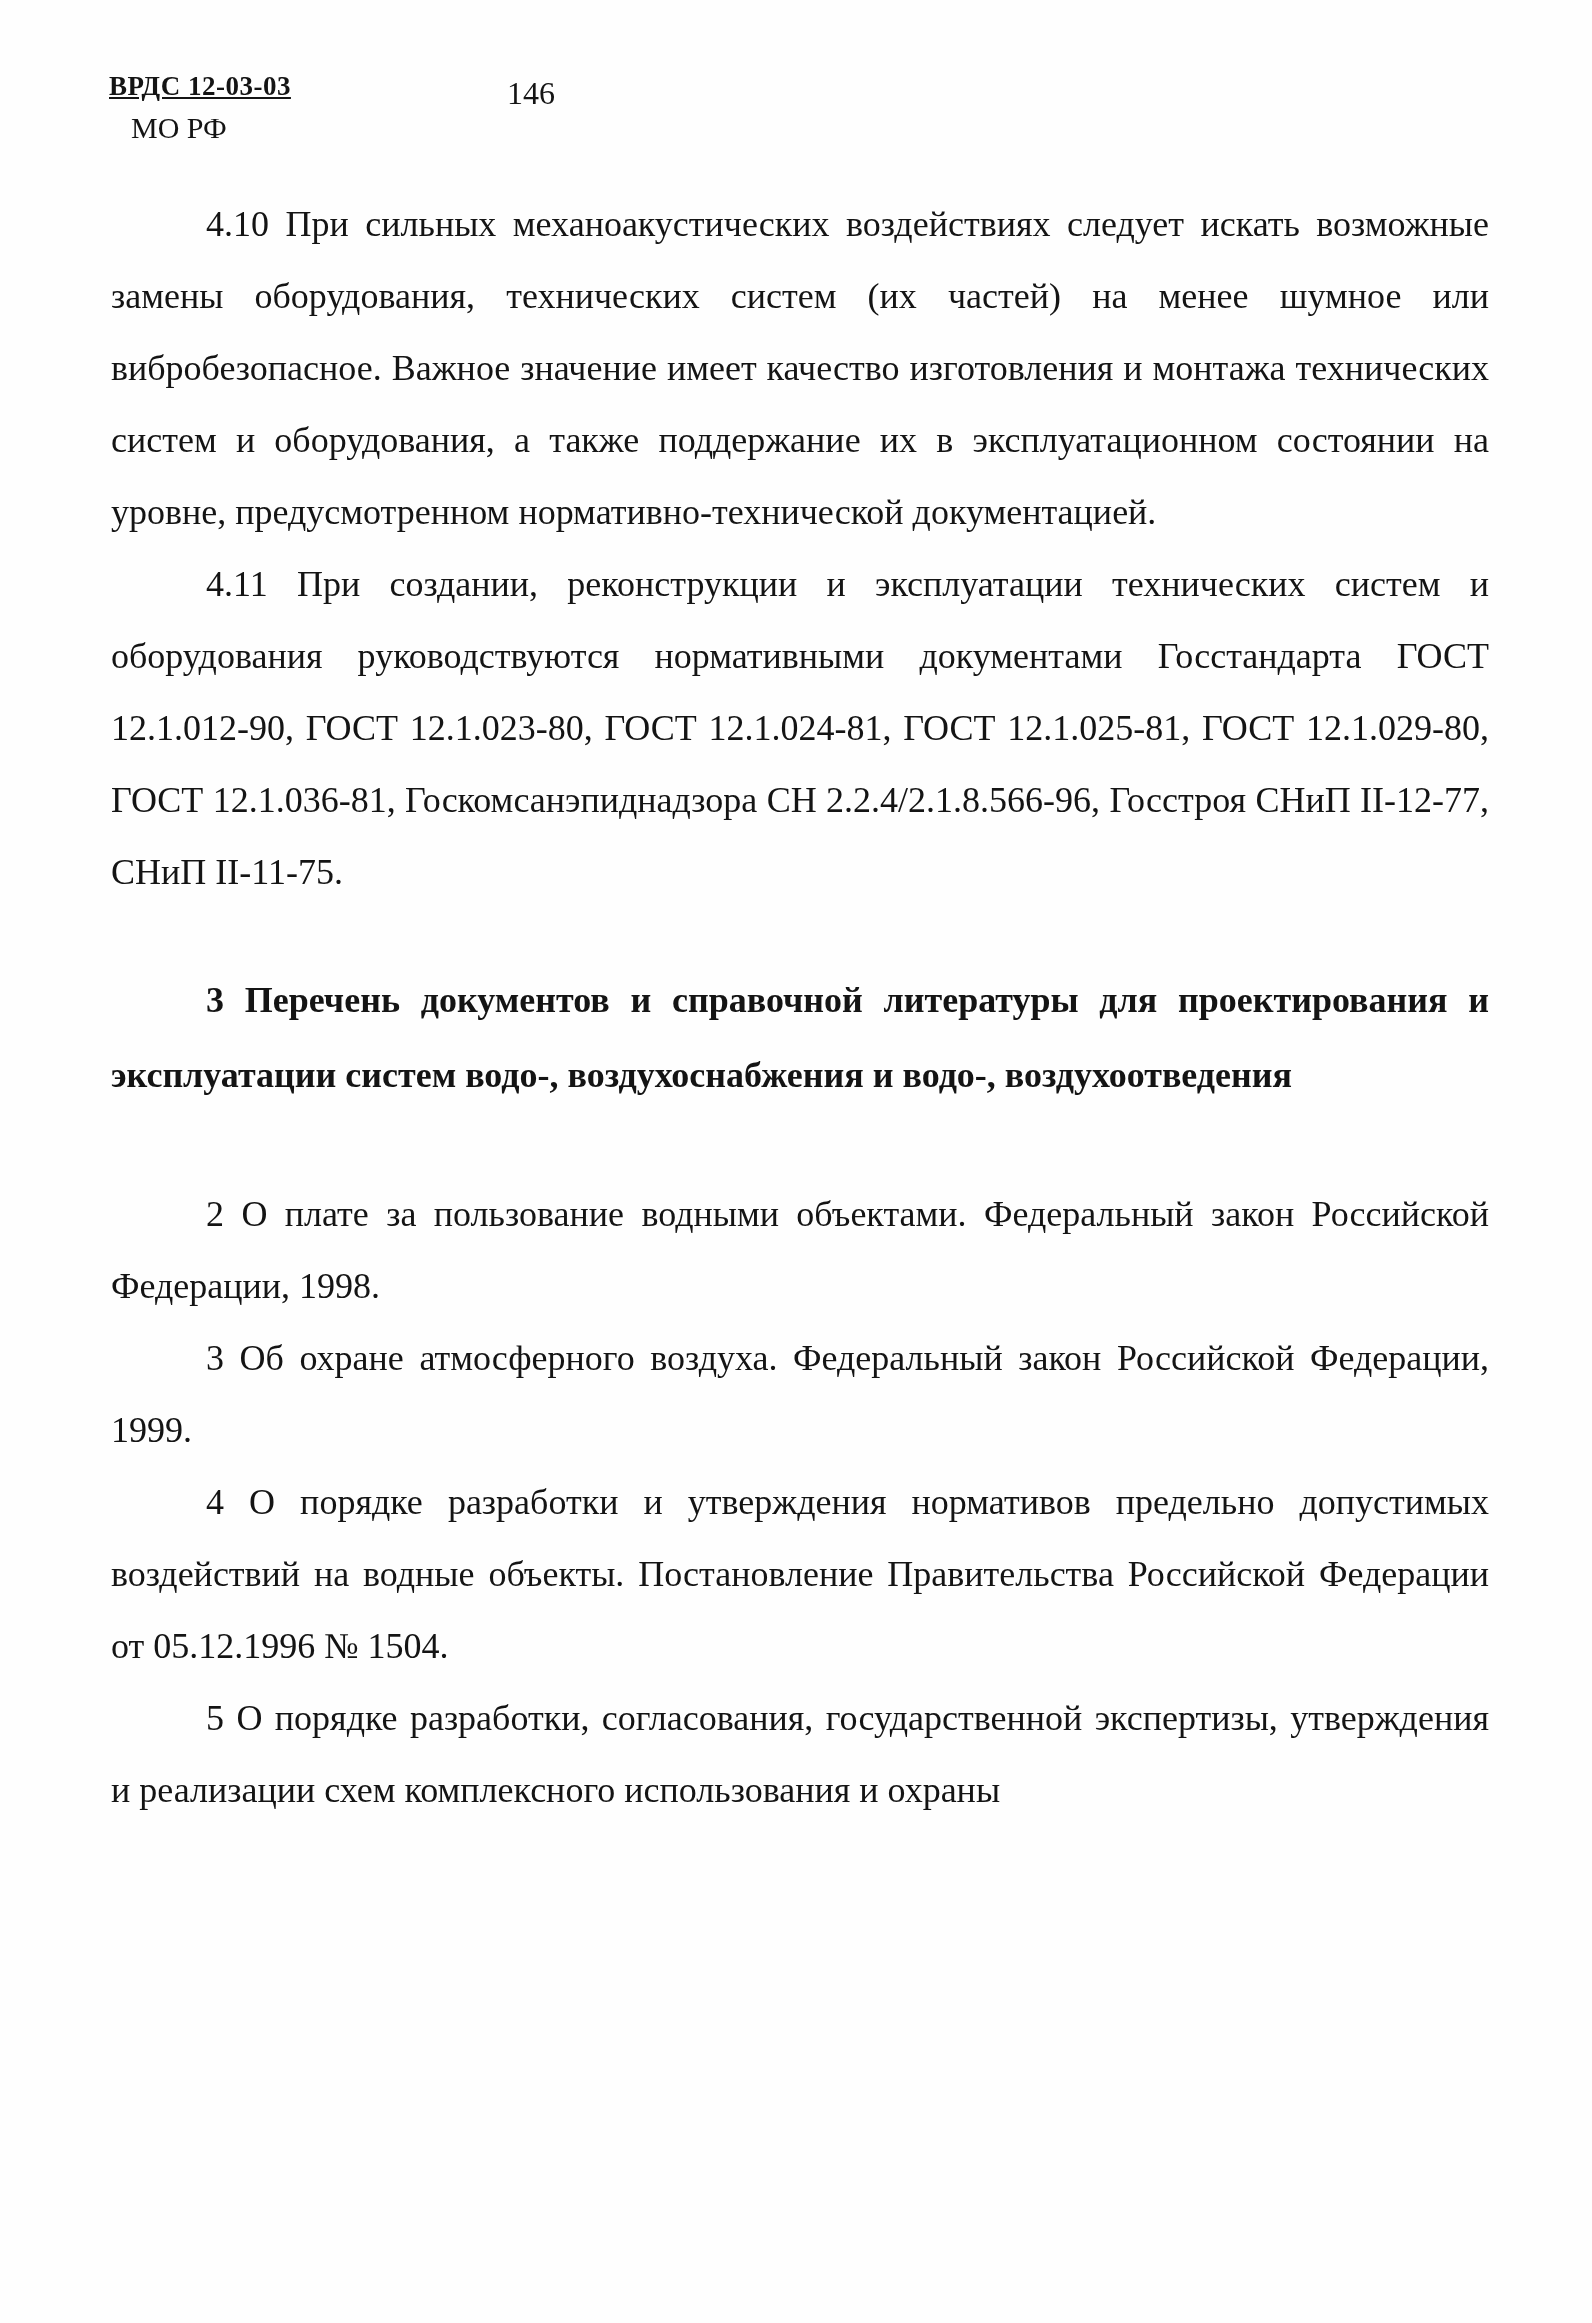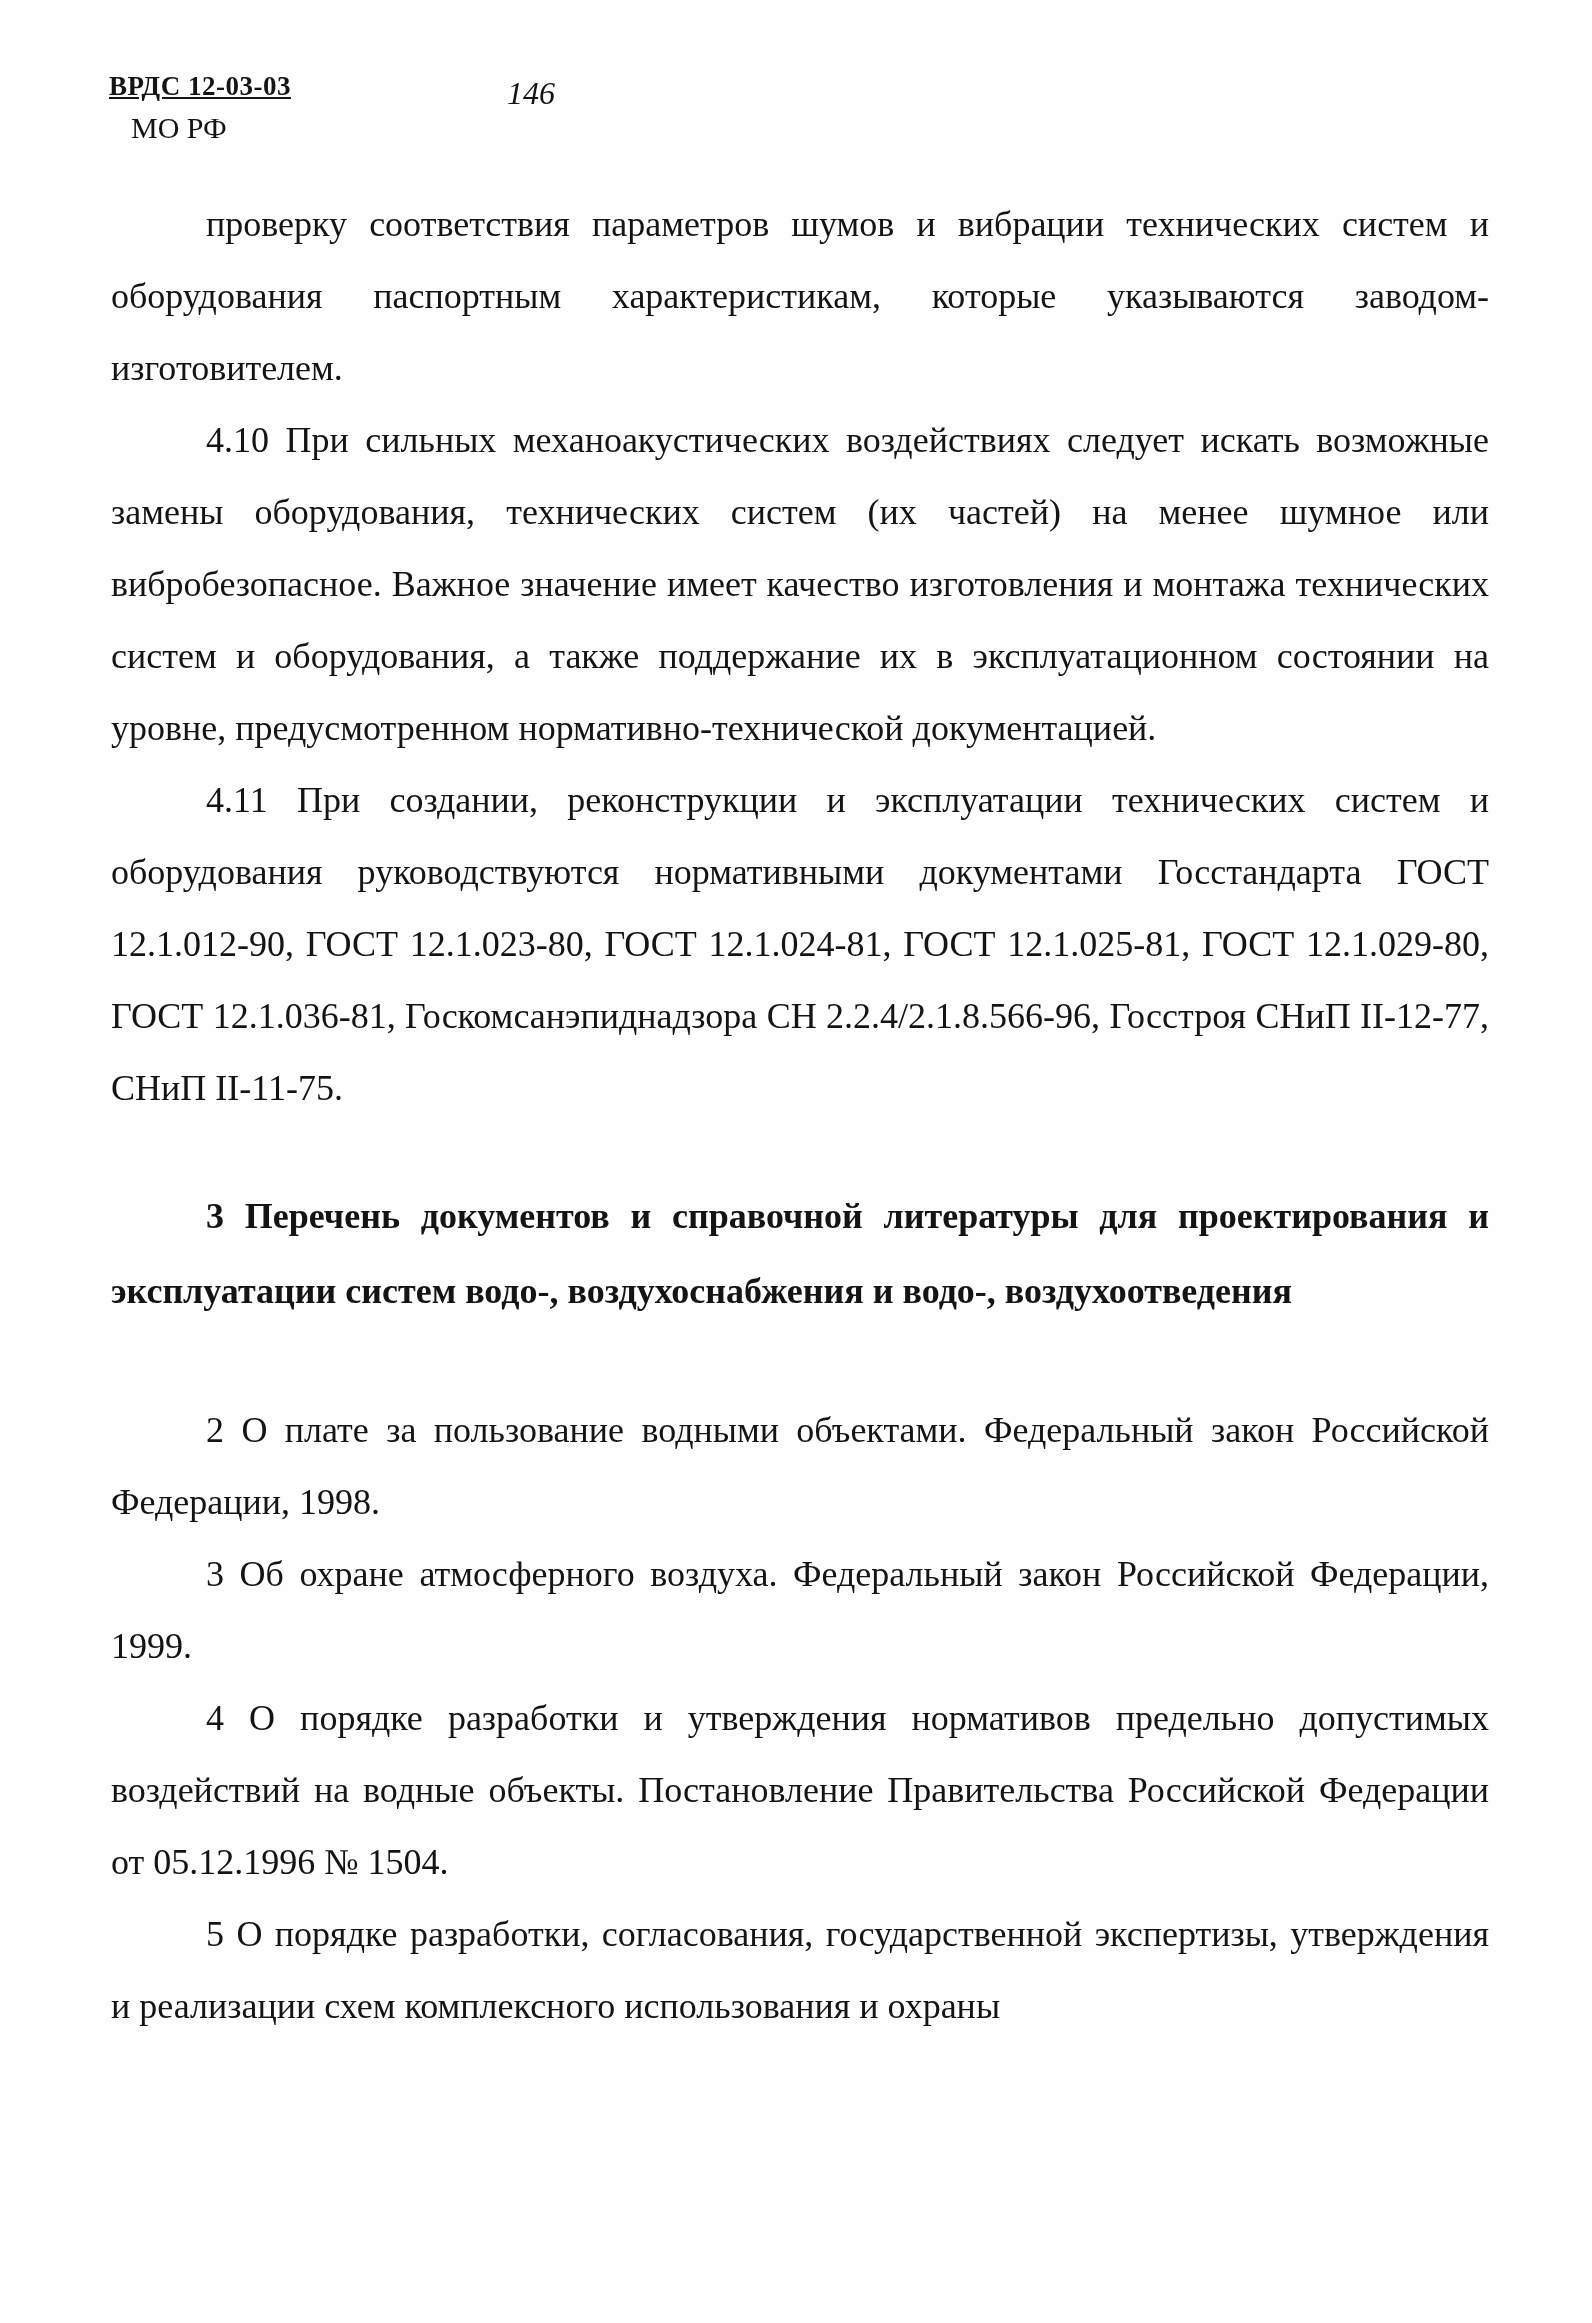--- a/index.html
+++ b/index.html
@@ -35,21 +35,20 @@
     left: 131px;
     font-size: 30px;
     white-space: nowrap;
   }
   .page-number {
     position: absolute;
     top: 75px;
     left: 507px;
     font-size: 32px;
     white-space: nowrap;
-    font-style: italic;
   }
 
   
   .page-body {
     position: absolute;
     top: 188px;
     left: 111px;
     width: 1378px;
     font-size: 36px;
     line-height: 72px;
@@ -76,21 +75,20 @@
 <div class="page">
 
   <div class="doc-code">ВРДС 12-03-03</div>
 
   <div class="doc-org">МО РФ</div>
 
   <div class="page-number">146</div>
 
   <main class="page-body">
 
-    <p class="para">проверку соответствия параметров шумов и вибрации технических систем и оборудования паспортным характеристикам, которые указываются заводом-изготовителем.</p>
 
     <p class="para">4.10 При сильных механоакустических воздействиях следует искать возможные замены оборудования, технических систем (их частей) на менее шумное или вибробезопасное. Важное значение имеет качество изготовления и монтажа технических систем и оборудования, а также поддержание их в эксплуатационном состоянии на уровне, предусмотренном нормативно-технической документацией.</p>
 
     <p class="para">4.11 При создании, реконструкции и эксплуатации технических систем и оборудования руководствуются нормативными документами Госстандарта ГОСТ 12.1.012-90, ГОСТ 12.1.023-80, ГОСТ 12.1.024-81, ГОСТ 12.1.025-81, ГОСТ 12.1.029-80, ГОСТ 12.1.036-81, Госкомсанэпиднадзора СН 2.2.4/2.1.8.566-96, Госстроя СНиП II-12-77, СНиП II-11-75.</p>
 
     <h2 class="section-heading">3 Перечень документов и справочной литературы для проектирования и эксплуатации систем водо-, воздухоснабжения и водо-, воздухоотведения</h2>
 
     <div class="ref-list">
       <p class="para">2 О плате за пользование водными объектами. Федеральный закон Российской Федерации, 1998.</p>
       <p class="para">3 Об охране атмосферного воздуха. Федеральный закон Российской Федерации, 1999.</p>

